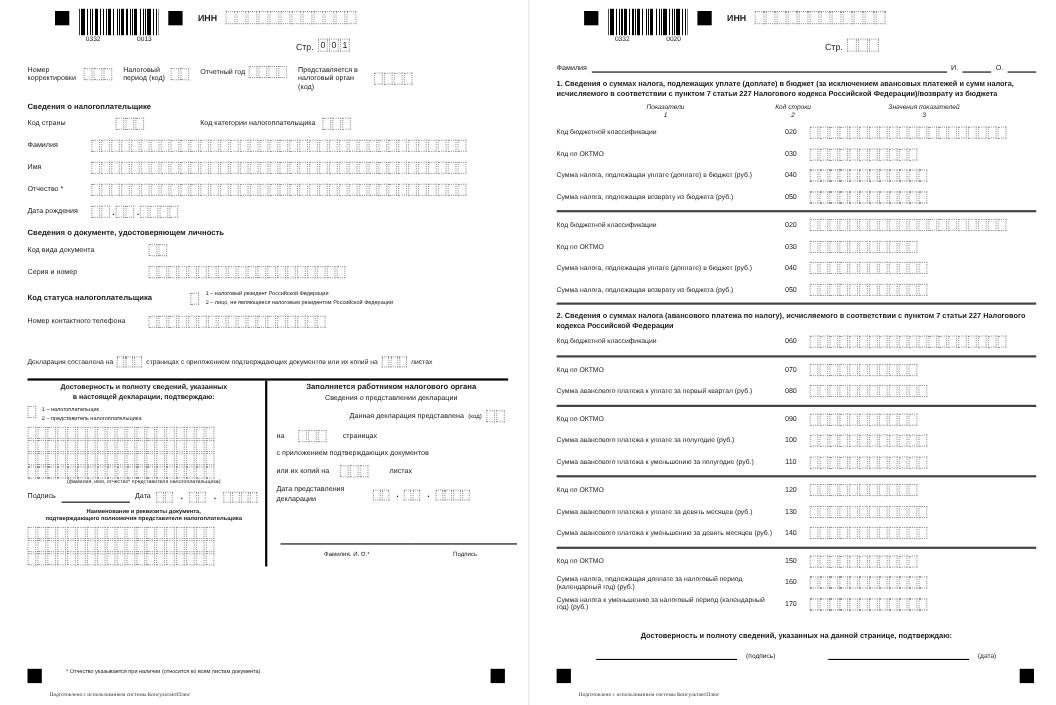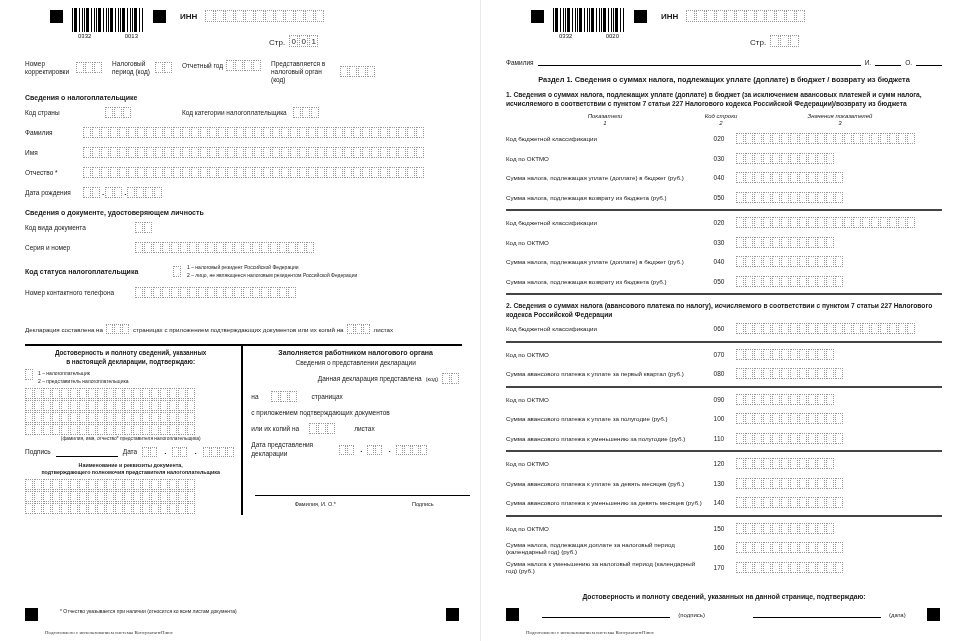--- a/index.html
+++ b/index.html
@@ -712,21 +712,20 @@
 
     <div class="famrow">
       <span>Фамилия</span>
       <span class="uline grow"></span>
       <span>И.</span>
       <span class="uline" style="width:26px"></span>
       <span>О.</span>
       <span class="uline" style="width:26px"></span>
     </div>
 
-    <div class="sec1title">Раздел 1. Сведения о суммах налога, подлежащих уплате (доплате) в бюджет / возврату из бюджета</div>
 
     <div class="secheading">1. Сведения о суммах налога, подлежащих уплате (доплате) в бюджет (за исключением авансовых платежей и сумм налога, исчисляемого в соответствии с пунктом 7 статьи 227 Налогового кодекса Российской Федерации)/возврату из бюджета</div>
 
     <div class="colhdr">
       <span class="c1">Показатели</span>
       <span class="c2">Код строки</span>
       <span class="c3">Значения показателей</span>
     </div>
     <div class="colnums">
       <span class="c1" style="width:198px">1</span>

